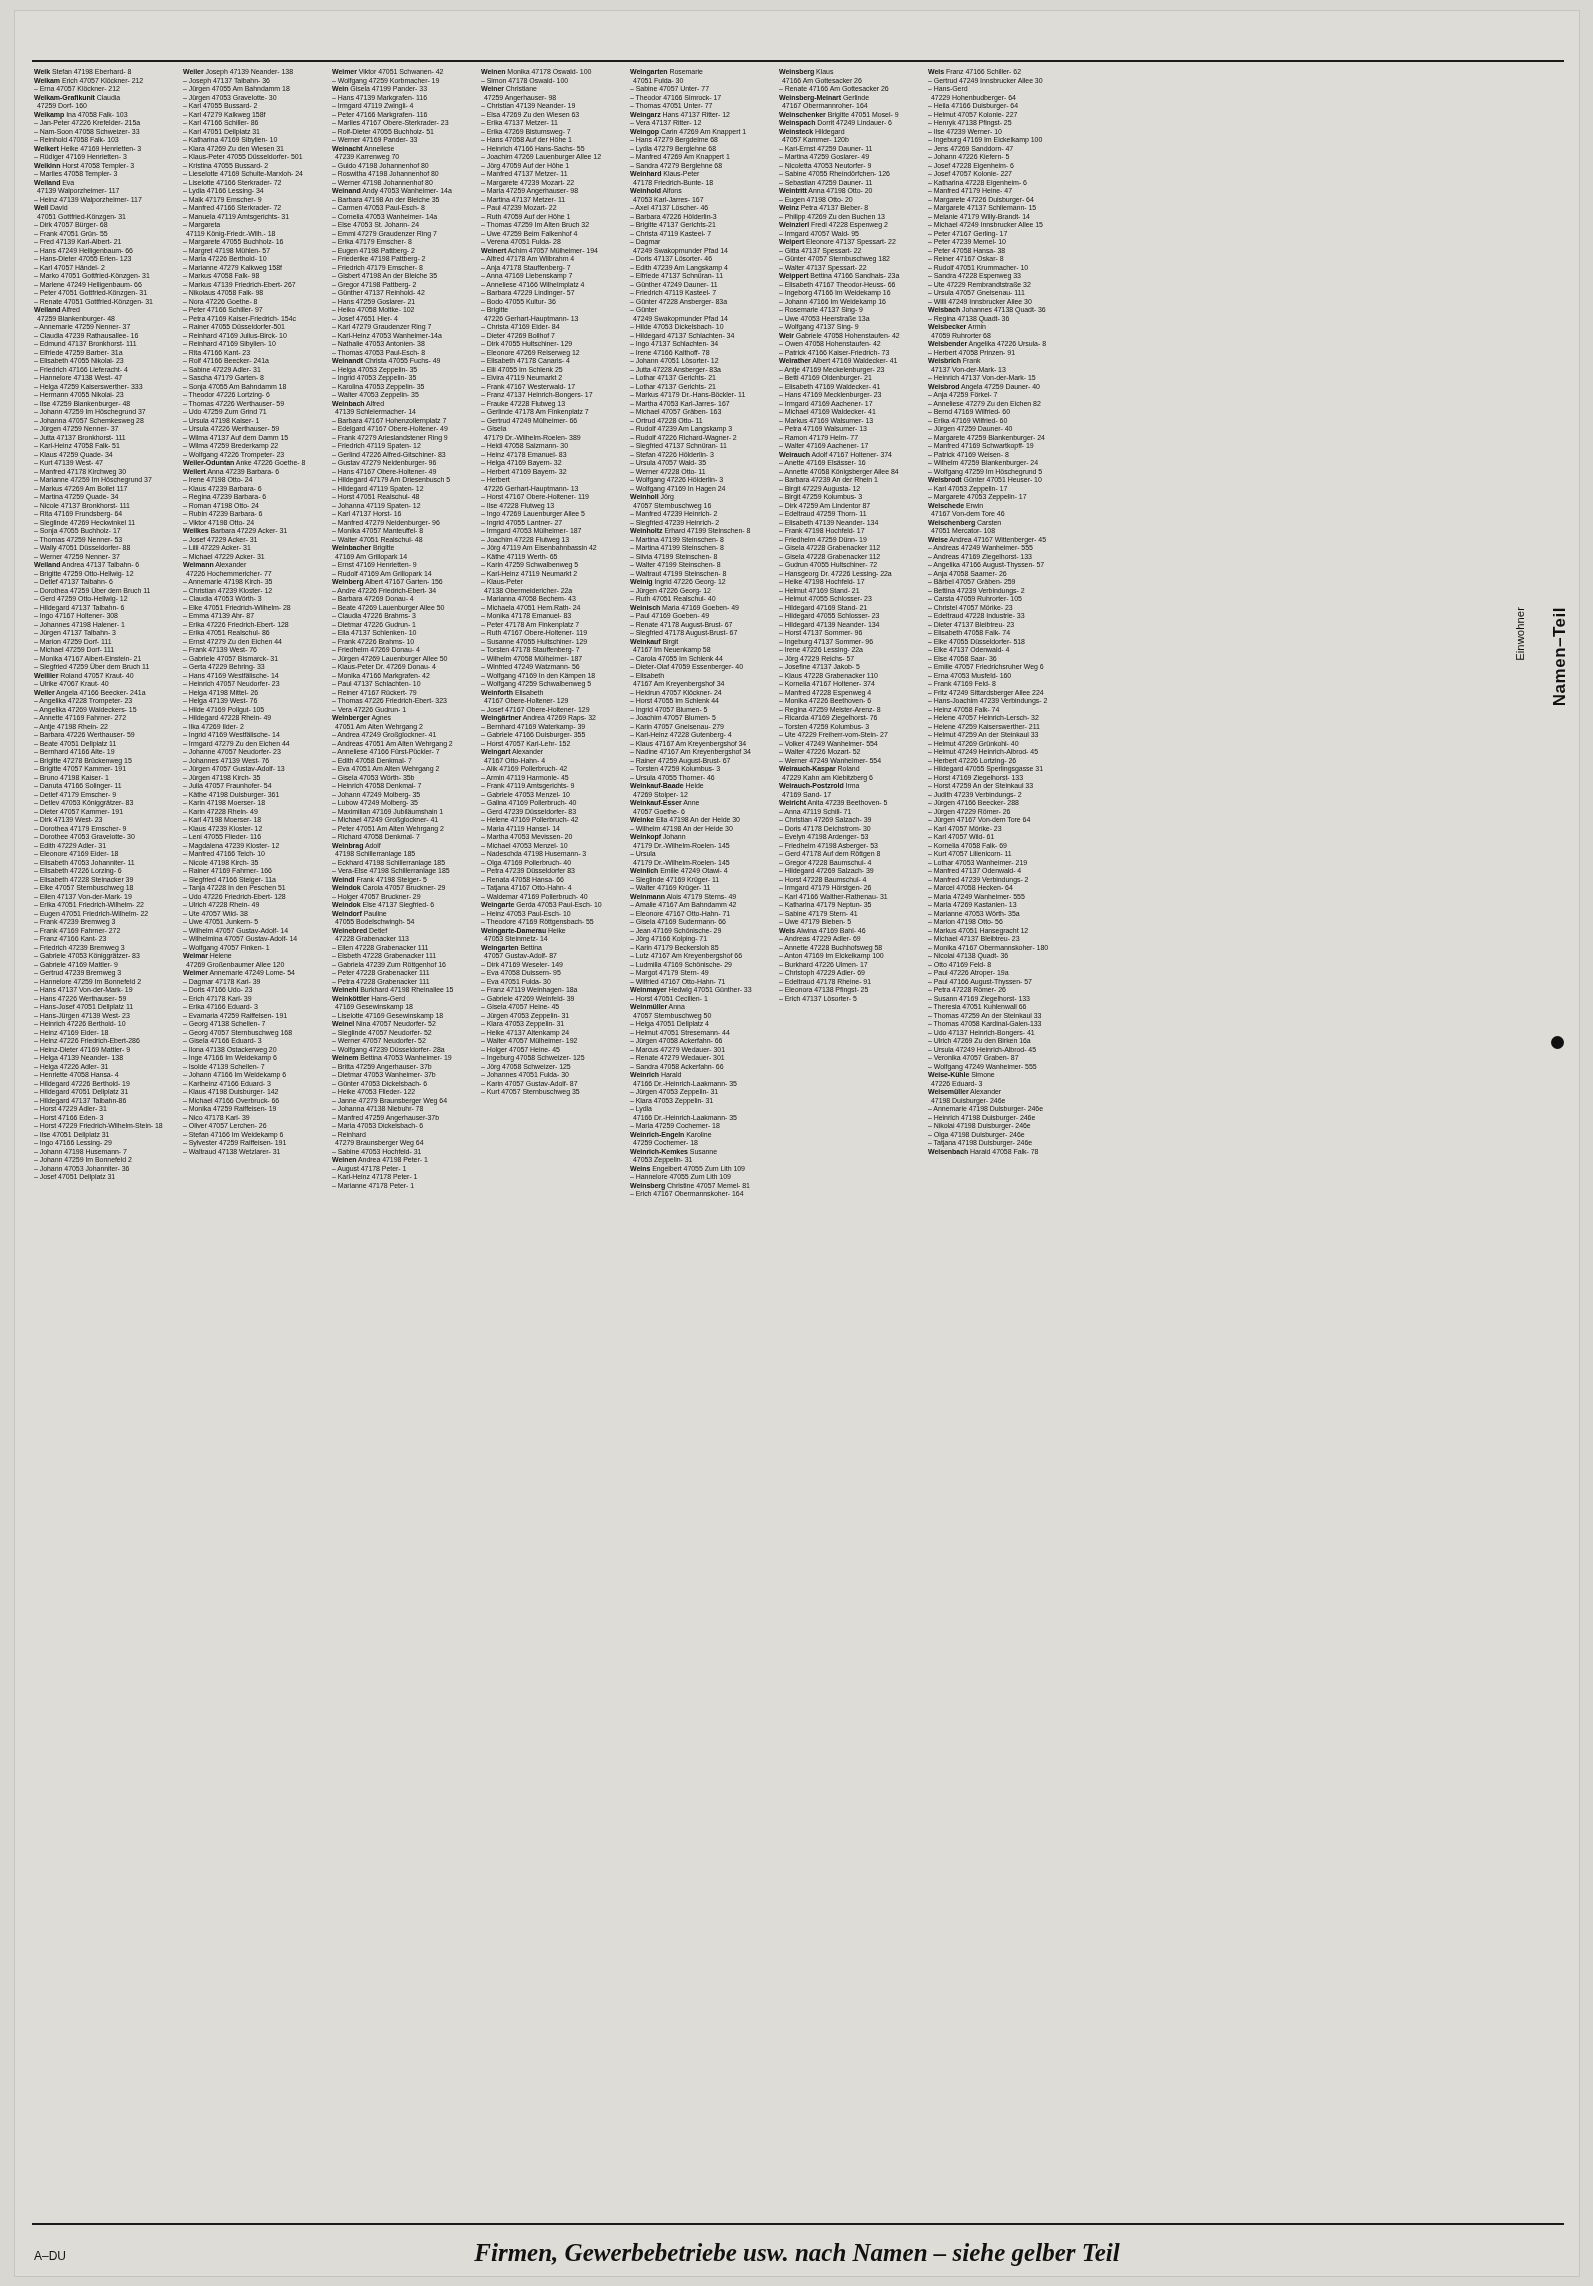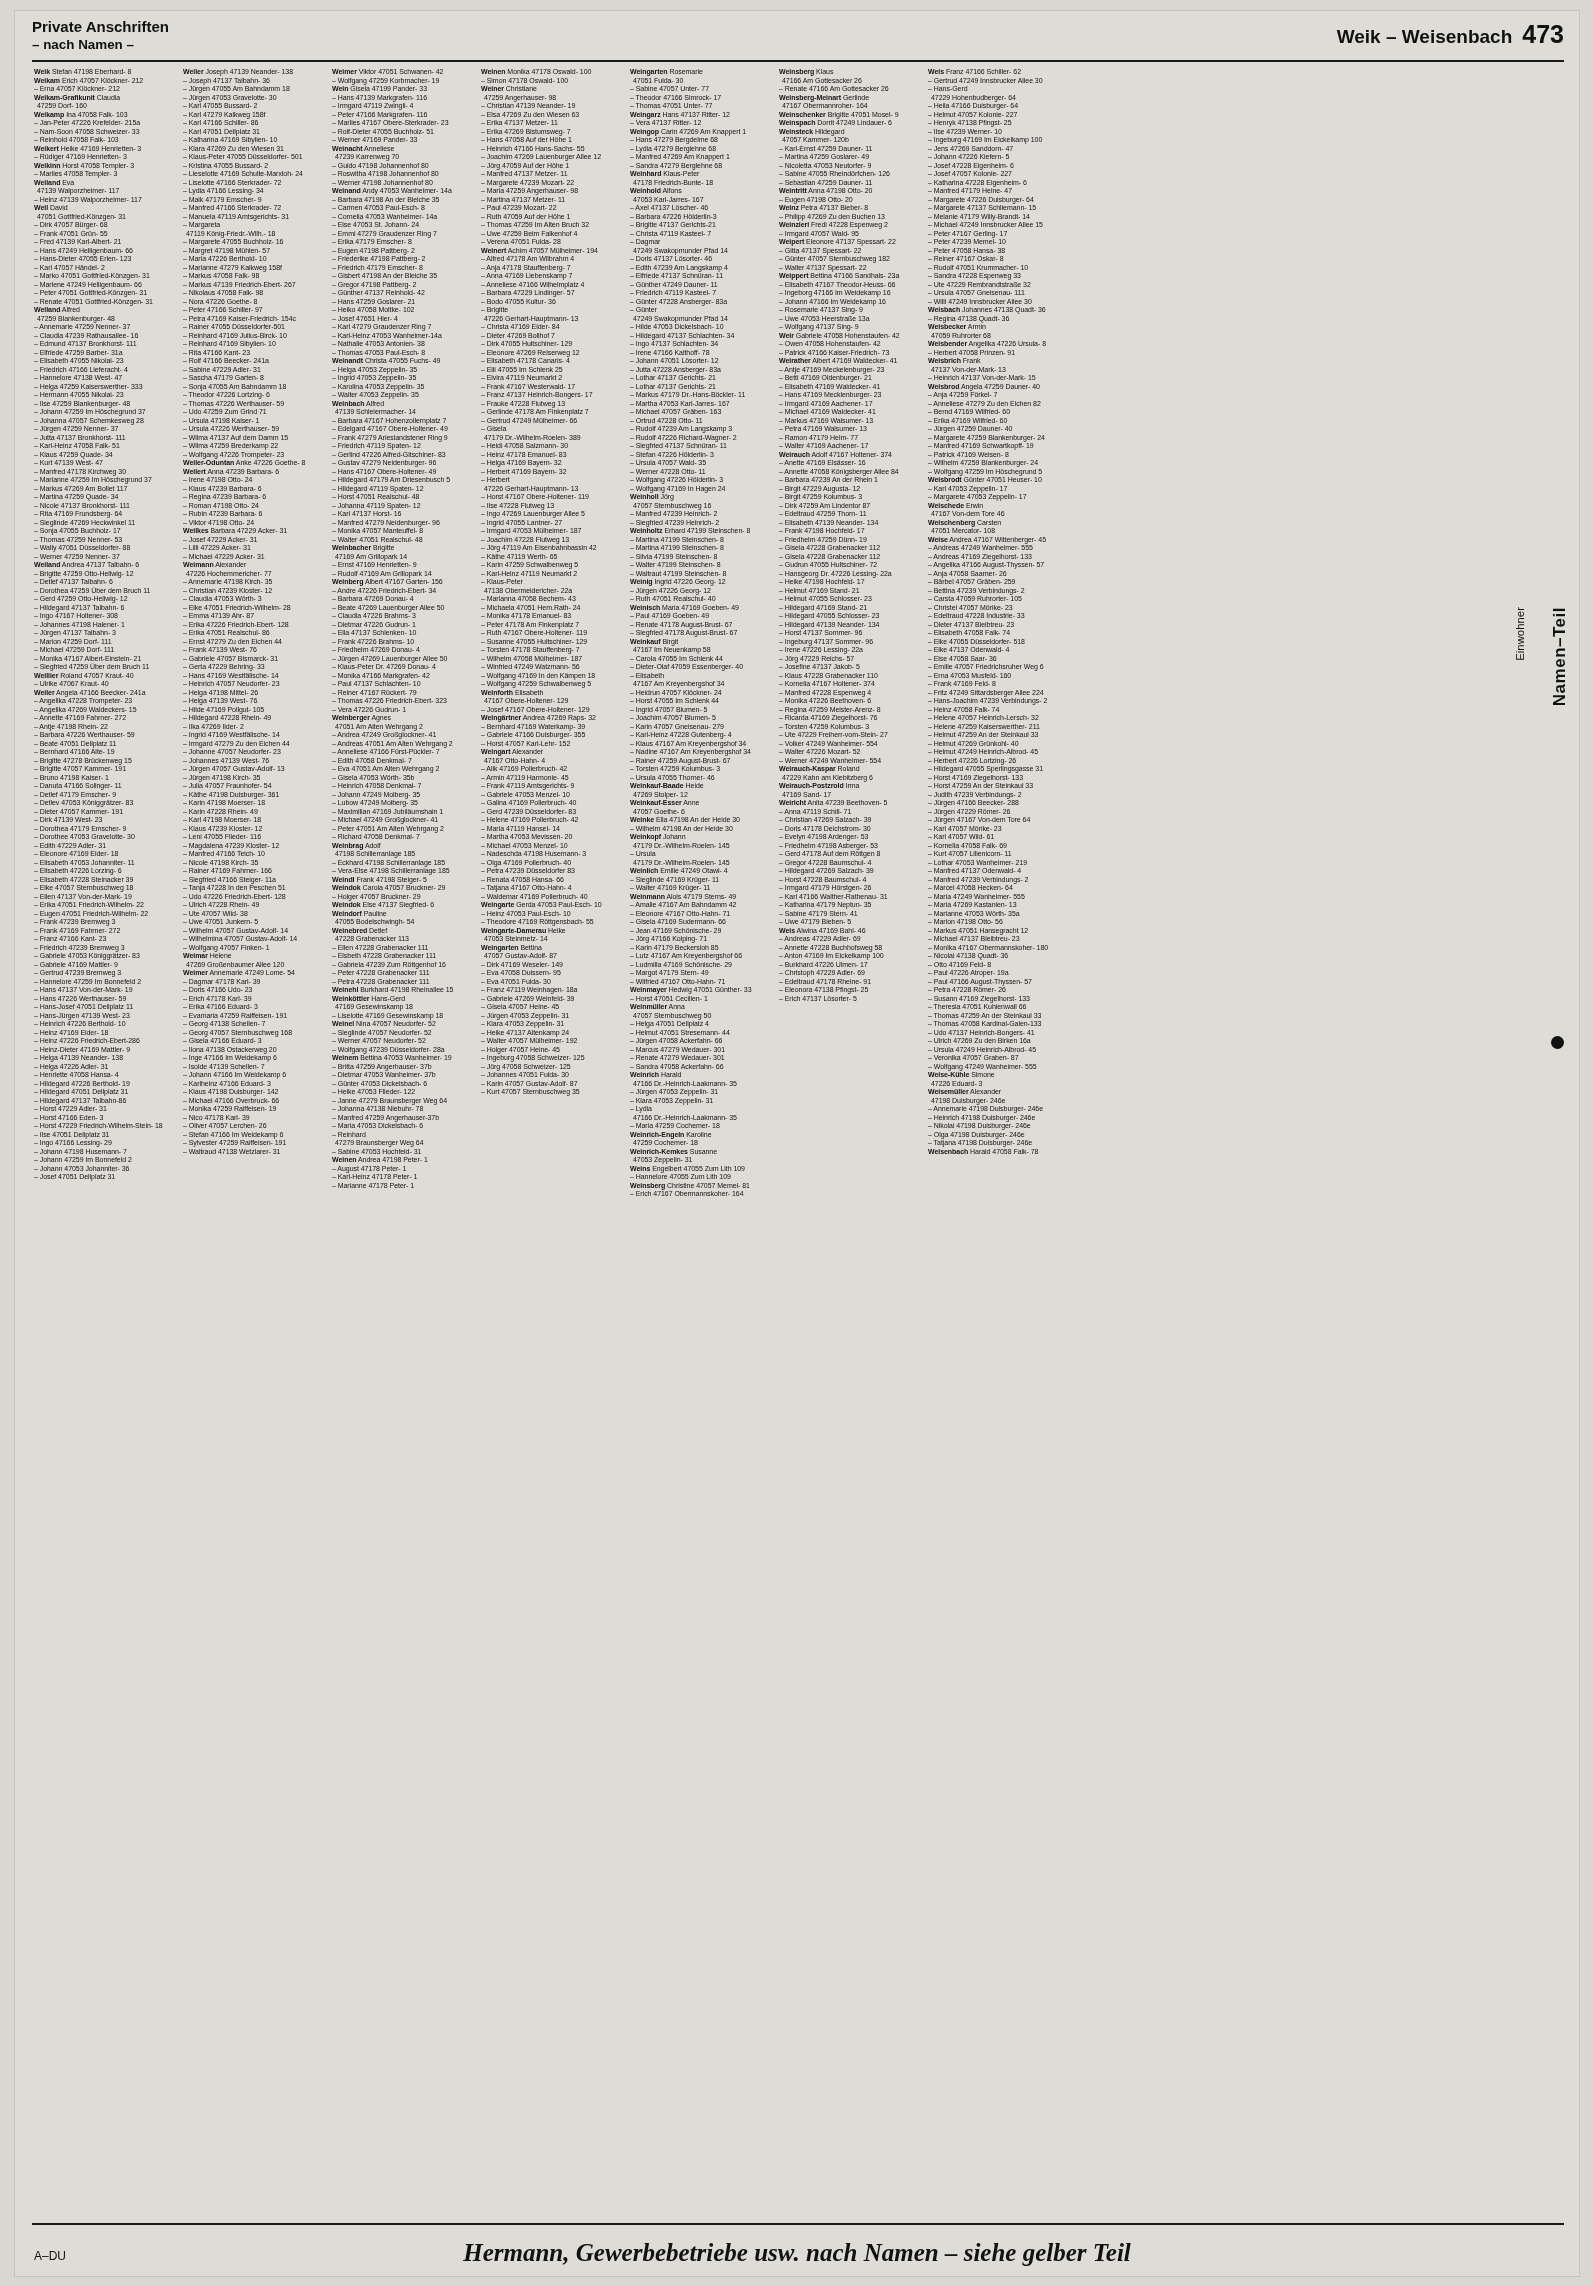--- a/index.html
+++ b/index.html
@@ -143,29 +143,20 @@
     font-style: normal;
     font-family: "Liberation Sans", sans-serif;
   }
 </style>
 </head>
 <body>
 
 <div class="page">
   <div class="paper">
 
-    <div class="header">
-      <div class="hdr-left">
-        <div>Private Anschriften</div>
-        <div class="l2">– nach Namen –</div>
-      </div>
-      <div class="hdr-right">
-        <span>Weik – Weisenbach</span><span class="pagenum">473</span>
-      </div>
-    </div>
     <div class="rule"></div>
 
     <div class="cols" id="columns-root">
         <div class="col">
           <div><span class="nm">Weik</span><span> Stefan 47198 Eberhard- 8</span></div>
           <div><span class="nm">Weikam</span><span> Erich 47057 Klöckner- 212</span></div>
           <div>– Erna 47057 Klöckner- 212</div>
           <div><span class="nm">Weikam-Grafikunit</span><span> Claudia</span></div>
           <div class="ind">47259 Dorf- 160</div>
           <div><span class="nm">Weikamp</span><span> Ina 47058 Falk- 103</span></div>
@@ -1062,17 +1053,17 @@
       </div>
 
     <div class="sidetab">
       <div class="vert small">Einwohner</div>
       <div class="vert" style="position:absolute; right:2px; top:0;">Namen–Teil</div>
       <div class="dot" style="position:absolute; right:8px; bottom:-24px;"></div>
     </div>
 
     <div class="footrule"></div>
     <div class="foot-left">A–DU</div>
-    <div class="footer">Hermann, Gewerbebetriebe usw. nach Namen – siehe gelber Teil</div>
+    <div class="footer">Firmen, Gewerbebetriebe usw. nach Namen – siehe gelber Teil</div>
 
   </div>
 </div>
 
 
 </body></html>

